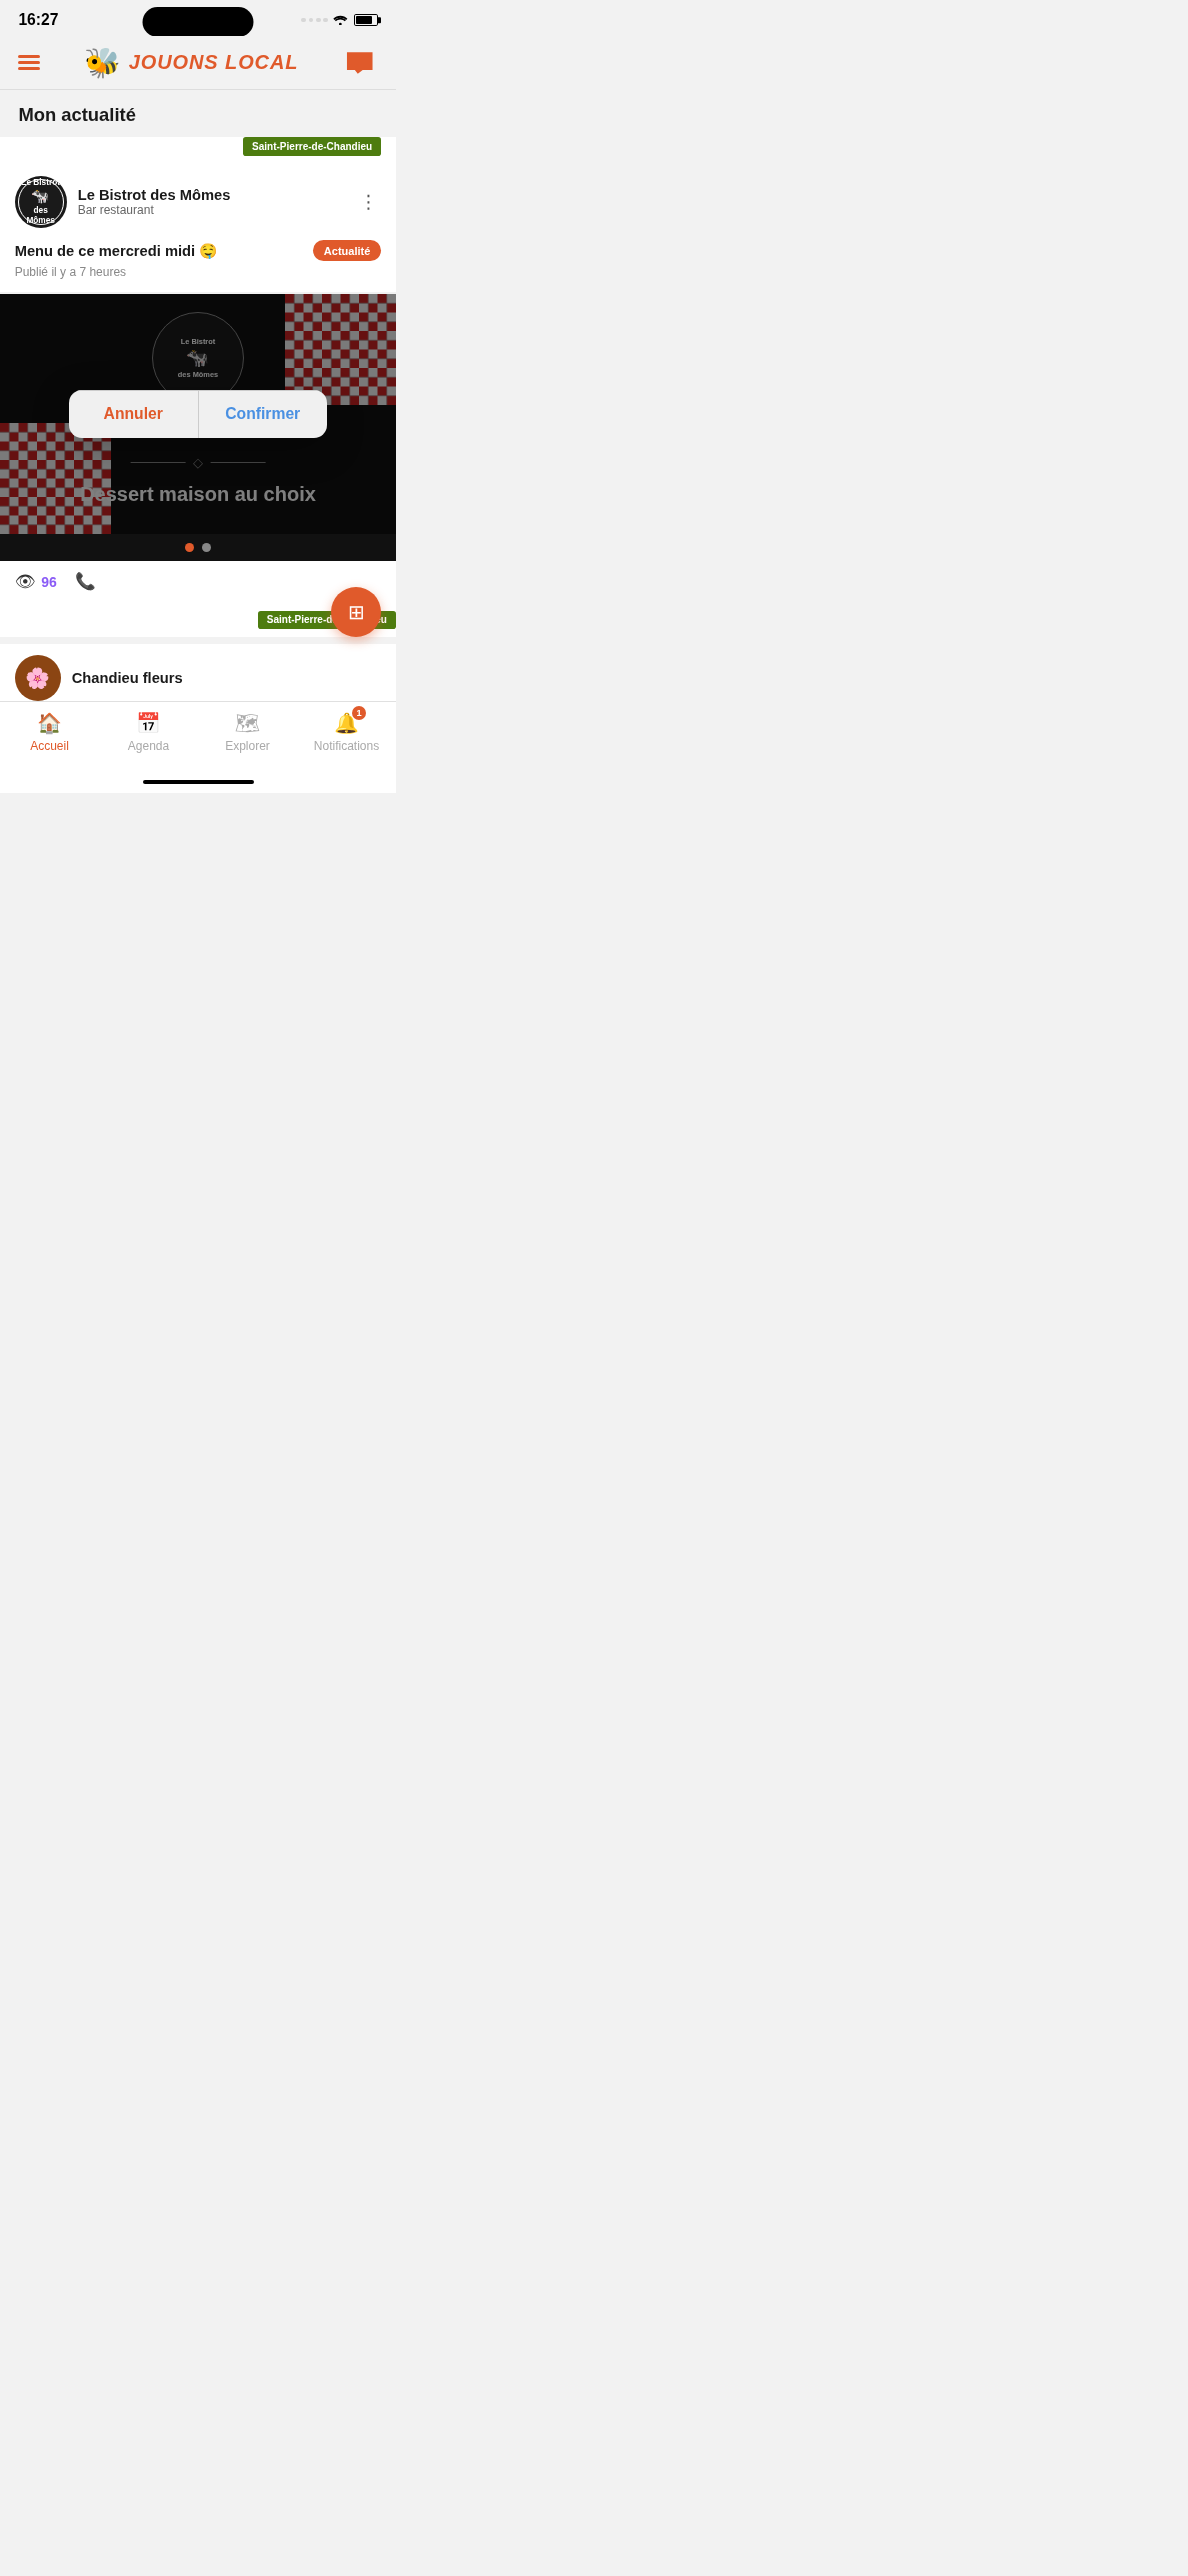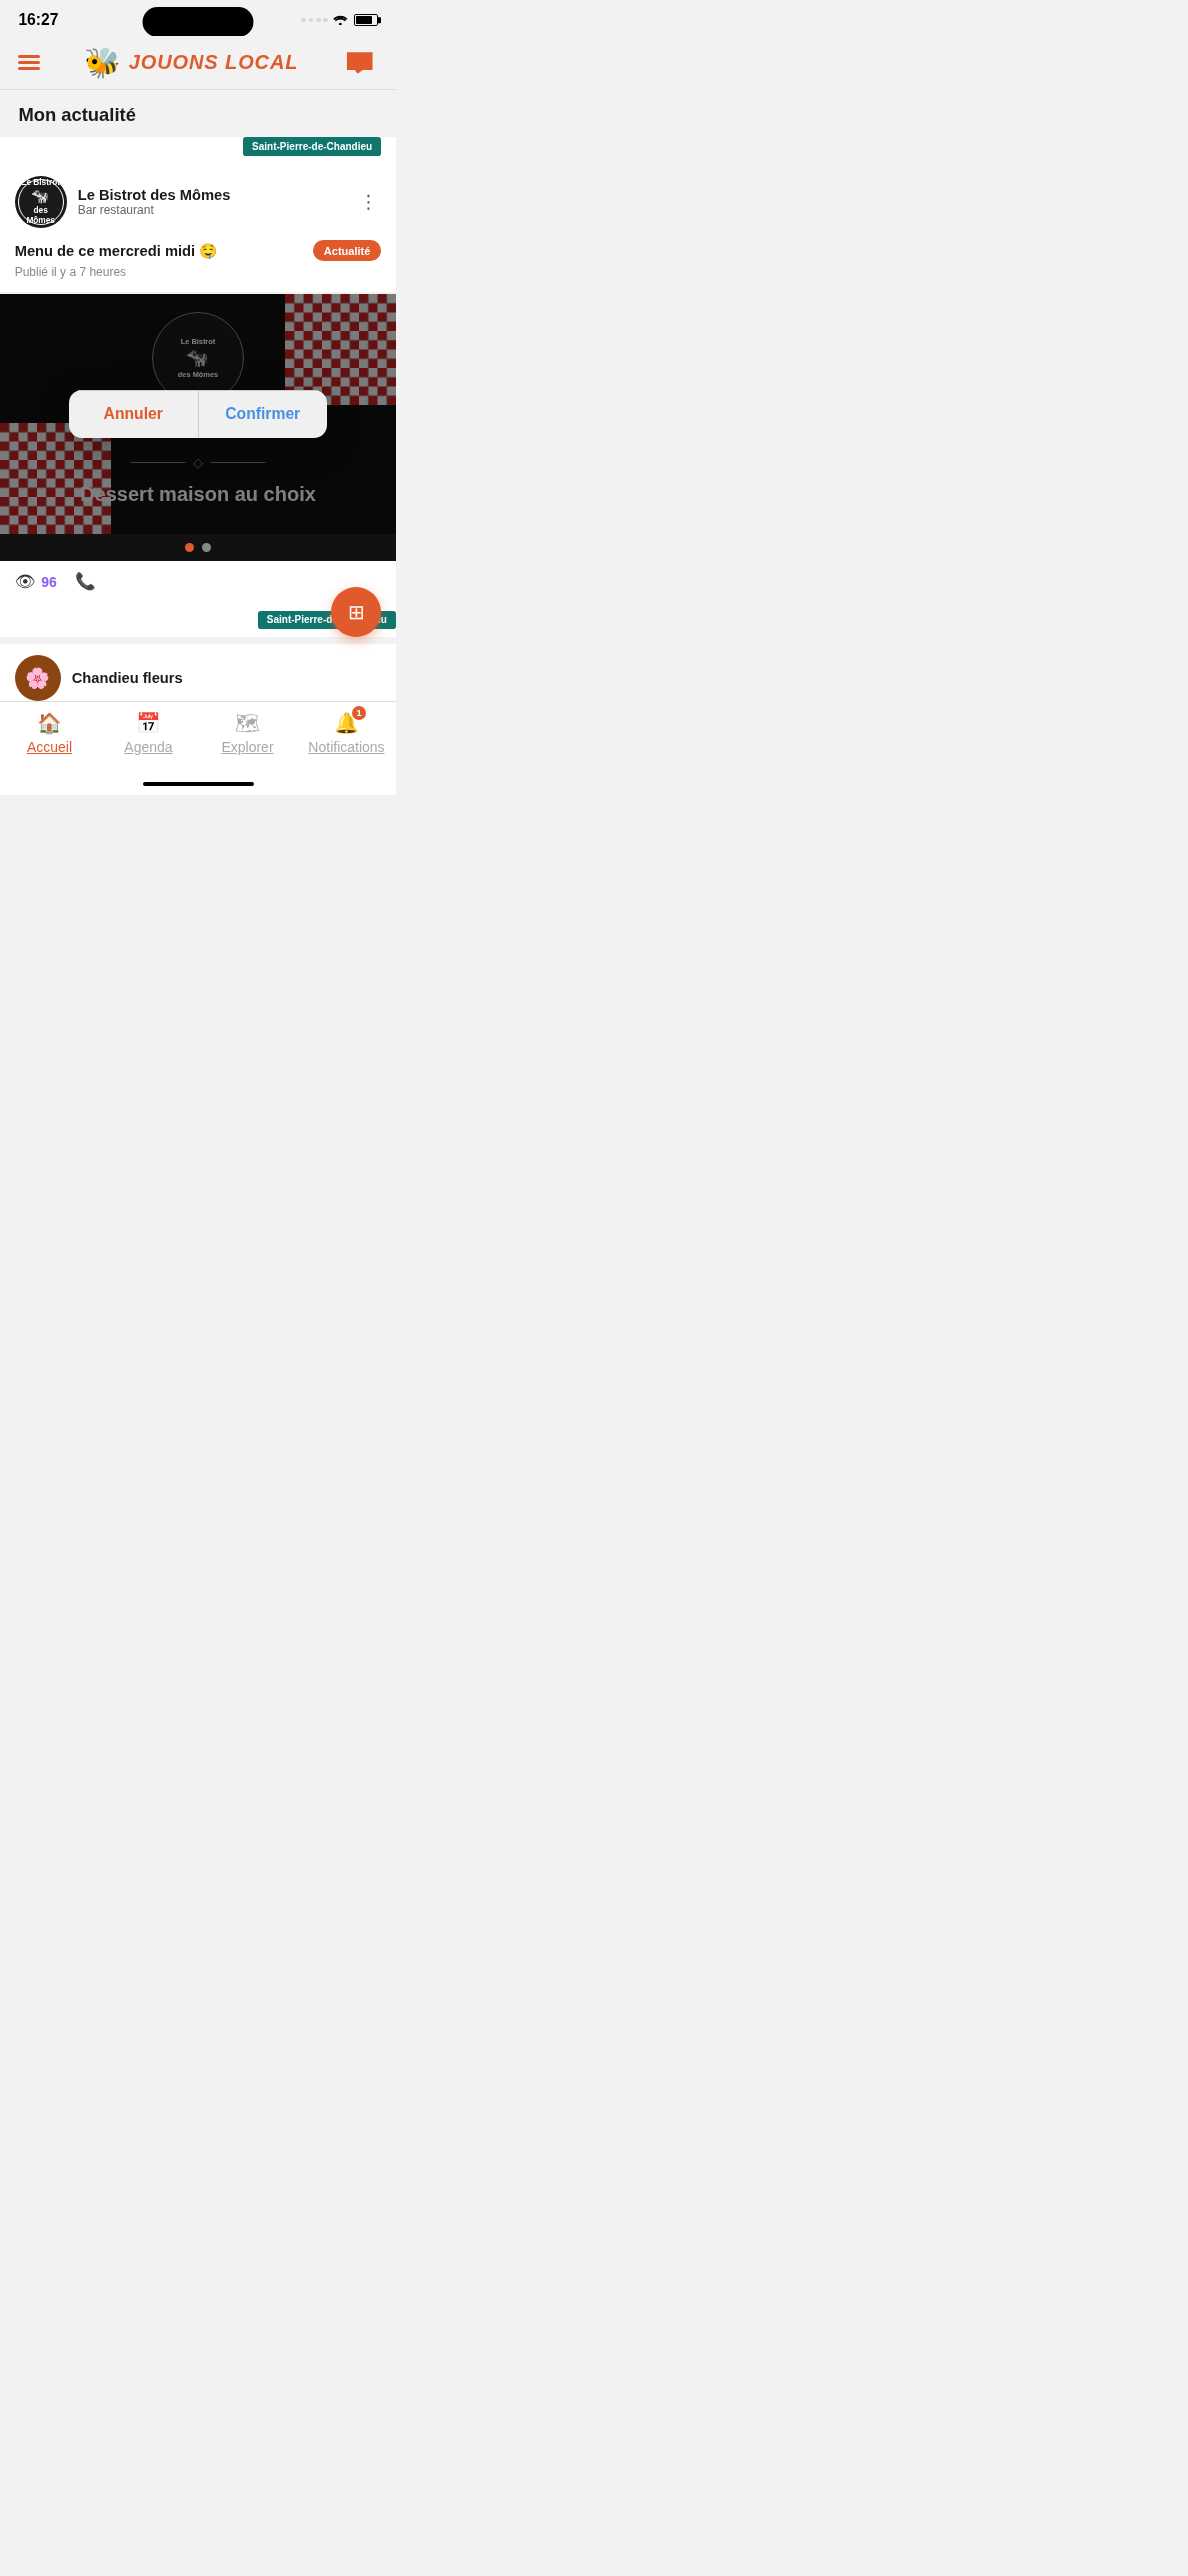--- a/index.html
+++ b/index.html
@@ -176,21 +176,21 @@
     }
 
     
     .feed-card {
       background: #fff;
       margin: 0 0 1.8px;
       padding: 13px 14.7px;
     }
 
     .location-badge {
-      background: #0f766e;
+      background: #4d7c0f;
       color: #fff;
       font-size: 10px;
       font-weight: 600;
       padding: 3.7px 9.2px;
       border-radius: 2.8px;
       float: right;
       margin-bottom: 7.4px;
     }
 
     .card-header {
@@ -516,23 +516,22 @@
     .nav-icon {
       font-size: 20px;
       color: #aaa;
     }
 
     .nav-icon-active {
       color: #e05a2b;
     }
 
     .nav-label {
-      font-size: 14px;
+      font-size: 12px;
       color: #aaa;
-      text-decoration: underline;
     }
 
     .nav-label-active {
       color: #e05a2b;
     }
 
     .nav-badge {
       position: relative;
       display: inline-block;
     }

